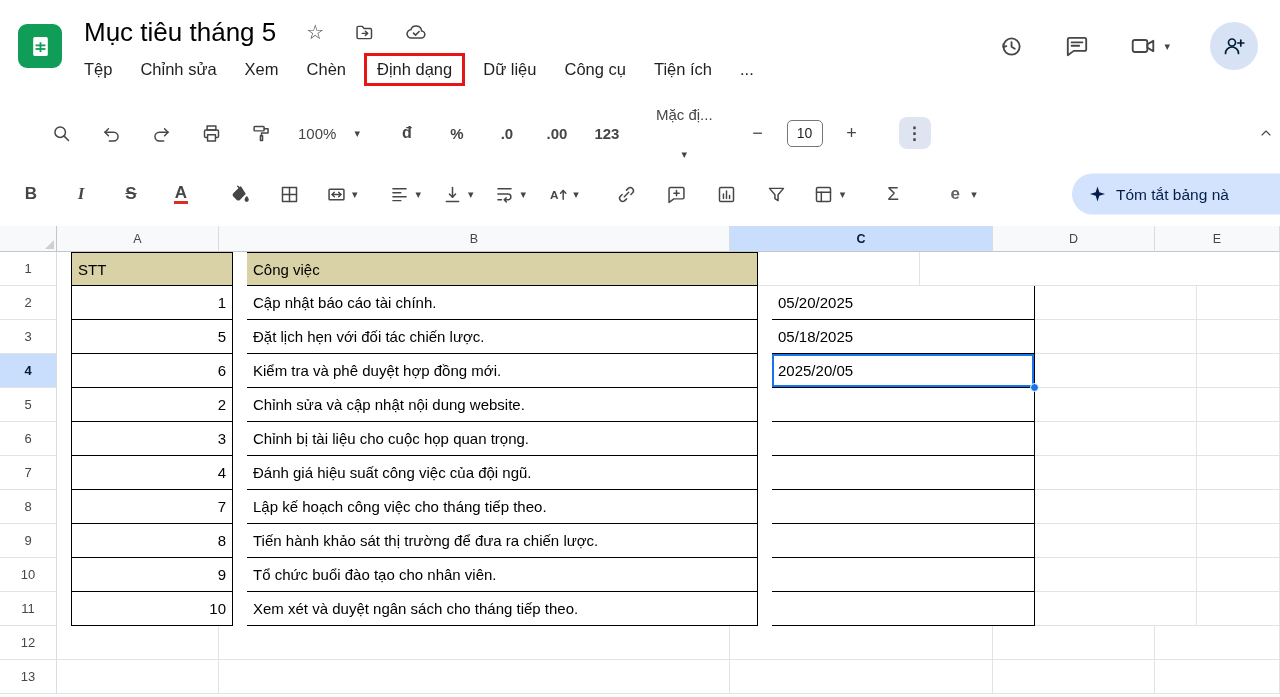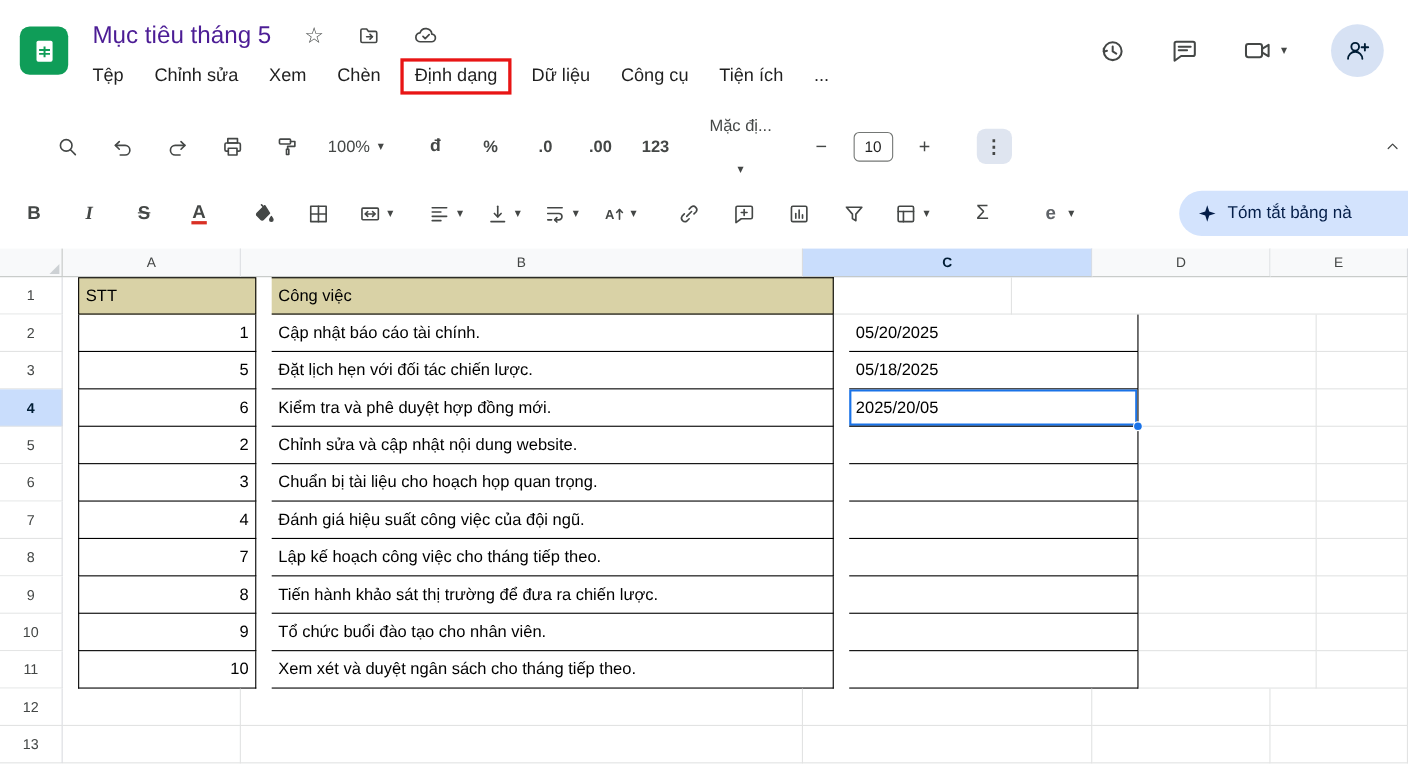--- a/index.html
+++ b/index.html
@@ -11,37 +11,37 @@
   }
   svg { display:block; }
   .ic { stroke:#444746; fill:none; stroke-width:1.7; stroke-linecap:round; stroke-linejoin:round; }
 
   
   .titlebar { height:104px; position:relative; padding:14px 0 0 18px; }
   .logo { width:44px; height:44px; border-radius:9px; background:#0f9d58;
           display:flex; align-items:center; justify-content:center; position:absolute; left:18px; top:24px; }
   .title-block { margin-left:66px; padding-left:0; }
   .title-row { display:flex; align-items:center; gap:30px; height:32px; margin-top:2px; }
-  .doc-title { font-size:22px; color:#4c1d95; white-space:nowrap; }
+  .doc-title { font-size:26px; color:#000000; white-space:nowrap; }
   .doc-icon { font-size:20px; color:#444746; }
   .menu-row { display:flex; align-items:center; gap:28px; font-size:16.5px; margin-top:9px; color:#1f1f1f; }
   .menu-item { cursor:default; white-space:nowrap; }
   .redbox { border:3px solid #e81515; padding:4px 10px; margin:-4px -10px;text-align:center; }
   .titlebar-right { position:absolute; right:22px; top:22px; display:flex; align-items:center; gap:40px; }
   .meet { display:flex; align-items:center; gap:8px; }
   .caret { font-size:11px; color:#444746; line-height:1; }
   .share-btn { width:48px; height:48px; border-radius:50%; background:#d7e2f4;
                display:flex; align-items:center; justify-content:center; }
 
   
   .tb1 { height:58px; display:flex; align-items:center; padding-left:36px; position:relative; }
   .tbtn { height:32px; min-width:26px; display:flex; align-items:center; justify-content:center;
           margin:0 12px; color:#444746; font-size:15px; font-weight:700; white-space:nowrap; }
   .tbtn.txt { font-weight:600; }
-  .zoom { font-weight:500; font-size:15px; gap:7px; }
+  .zoom { font-weight:500; font-size:15px; gap:18px; }
   .fontpick { font-weight:500; font-size:15px; gap:26px; margin-left:24px;flex-direction:column; }
   .sizebox { width:36px; height:27px; border:1px solid #747775; border-radius:5px;
              display:flex; align-items:center; justify-content:center; font-size:14px; font-weight:500;
              color:#1f1f1f; margin:0 4px; }
   .kebab-btn { width:32px; height:32px; border-radius:8px; background:#dfe5f0;
                display:flex; align-items:center; justify-content:center; font-size:17px; color:#444746;
                margin-left:22px; font-weight:700; }
   .collapse { position:absolute; right:6px; top:50%; transform:translateY(-50%); }
 
   
@@ -396,21 +396,21 @@
     <div class="cell w-a blk left num">2</div>
     <div class="cell w-b blk">Chỉnh sửa và cập nhật nội dung website.</div>
     <div class="cell w-c blk"></div>
     <div class="cell w-d"></div>
     <div class="cell w-e"></div>
   </div>
 
   <div class="row">
     <div class="rh w-rh">6</div>
     <div class="cell w-a blk left num">3</div>
-    <div class="cell w-b blk">Chuẩn bị tài liệu cho hoạch họp quan trọng.</div>
+    <div class="cell w-b blk">Chỉnh bị tài liệu cho cuộc họp quan trọng.</div>
     <div class="cell w-c blk"></div>
     <div class="cell w-d"></div>
     <div class="cell w-e"></div>
   </div>
 
   <div class="row">
     <div class="rh w-rh">7</div>
     <div class="cell w-a blk left num">4</div>
     <div class="cell w-b blk">Đánh giá hiệu suất công việc của đội ngũ.</div>
     <div class="cell w-c blk"></div>

